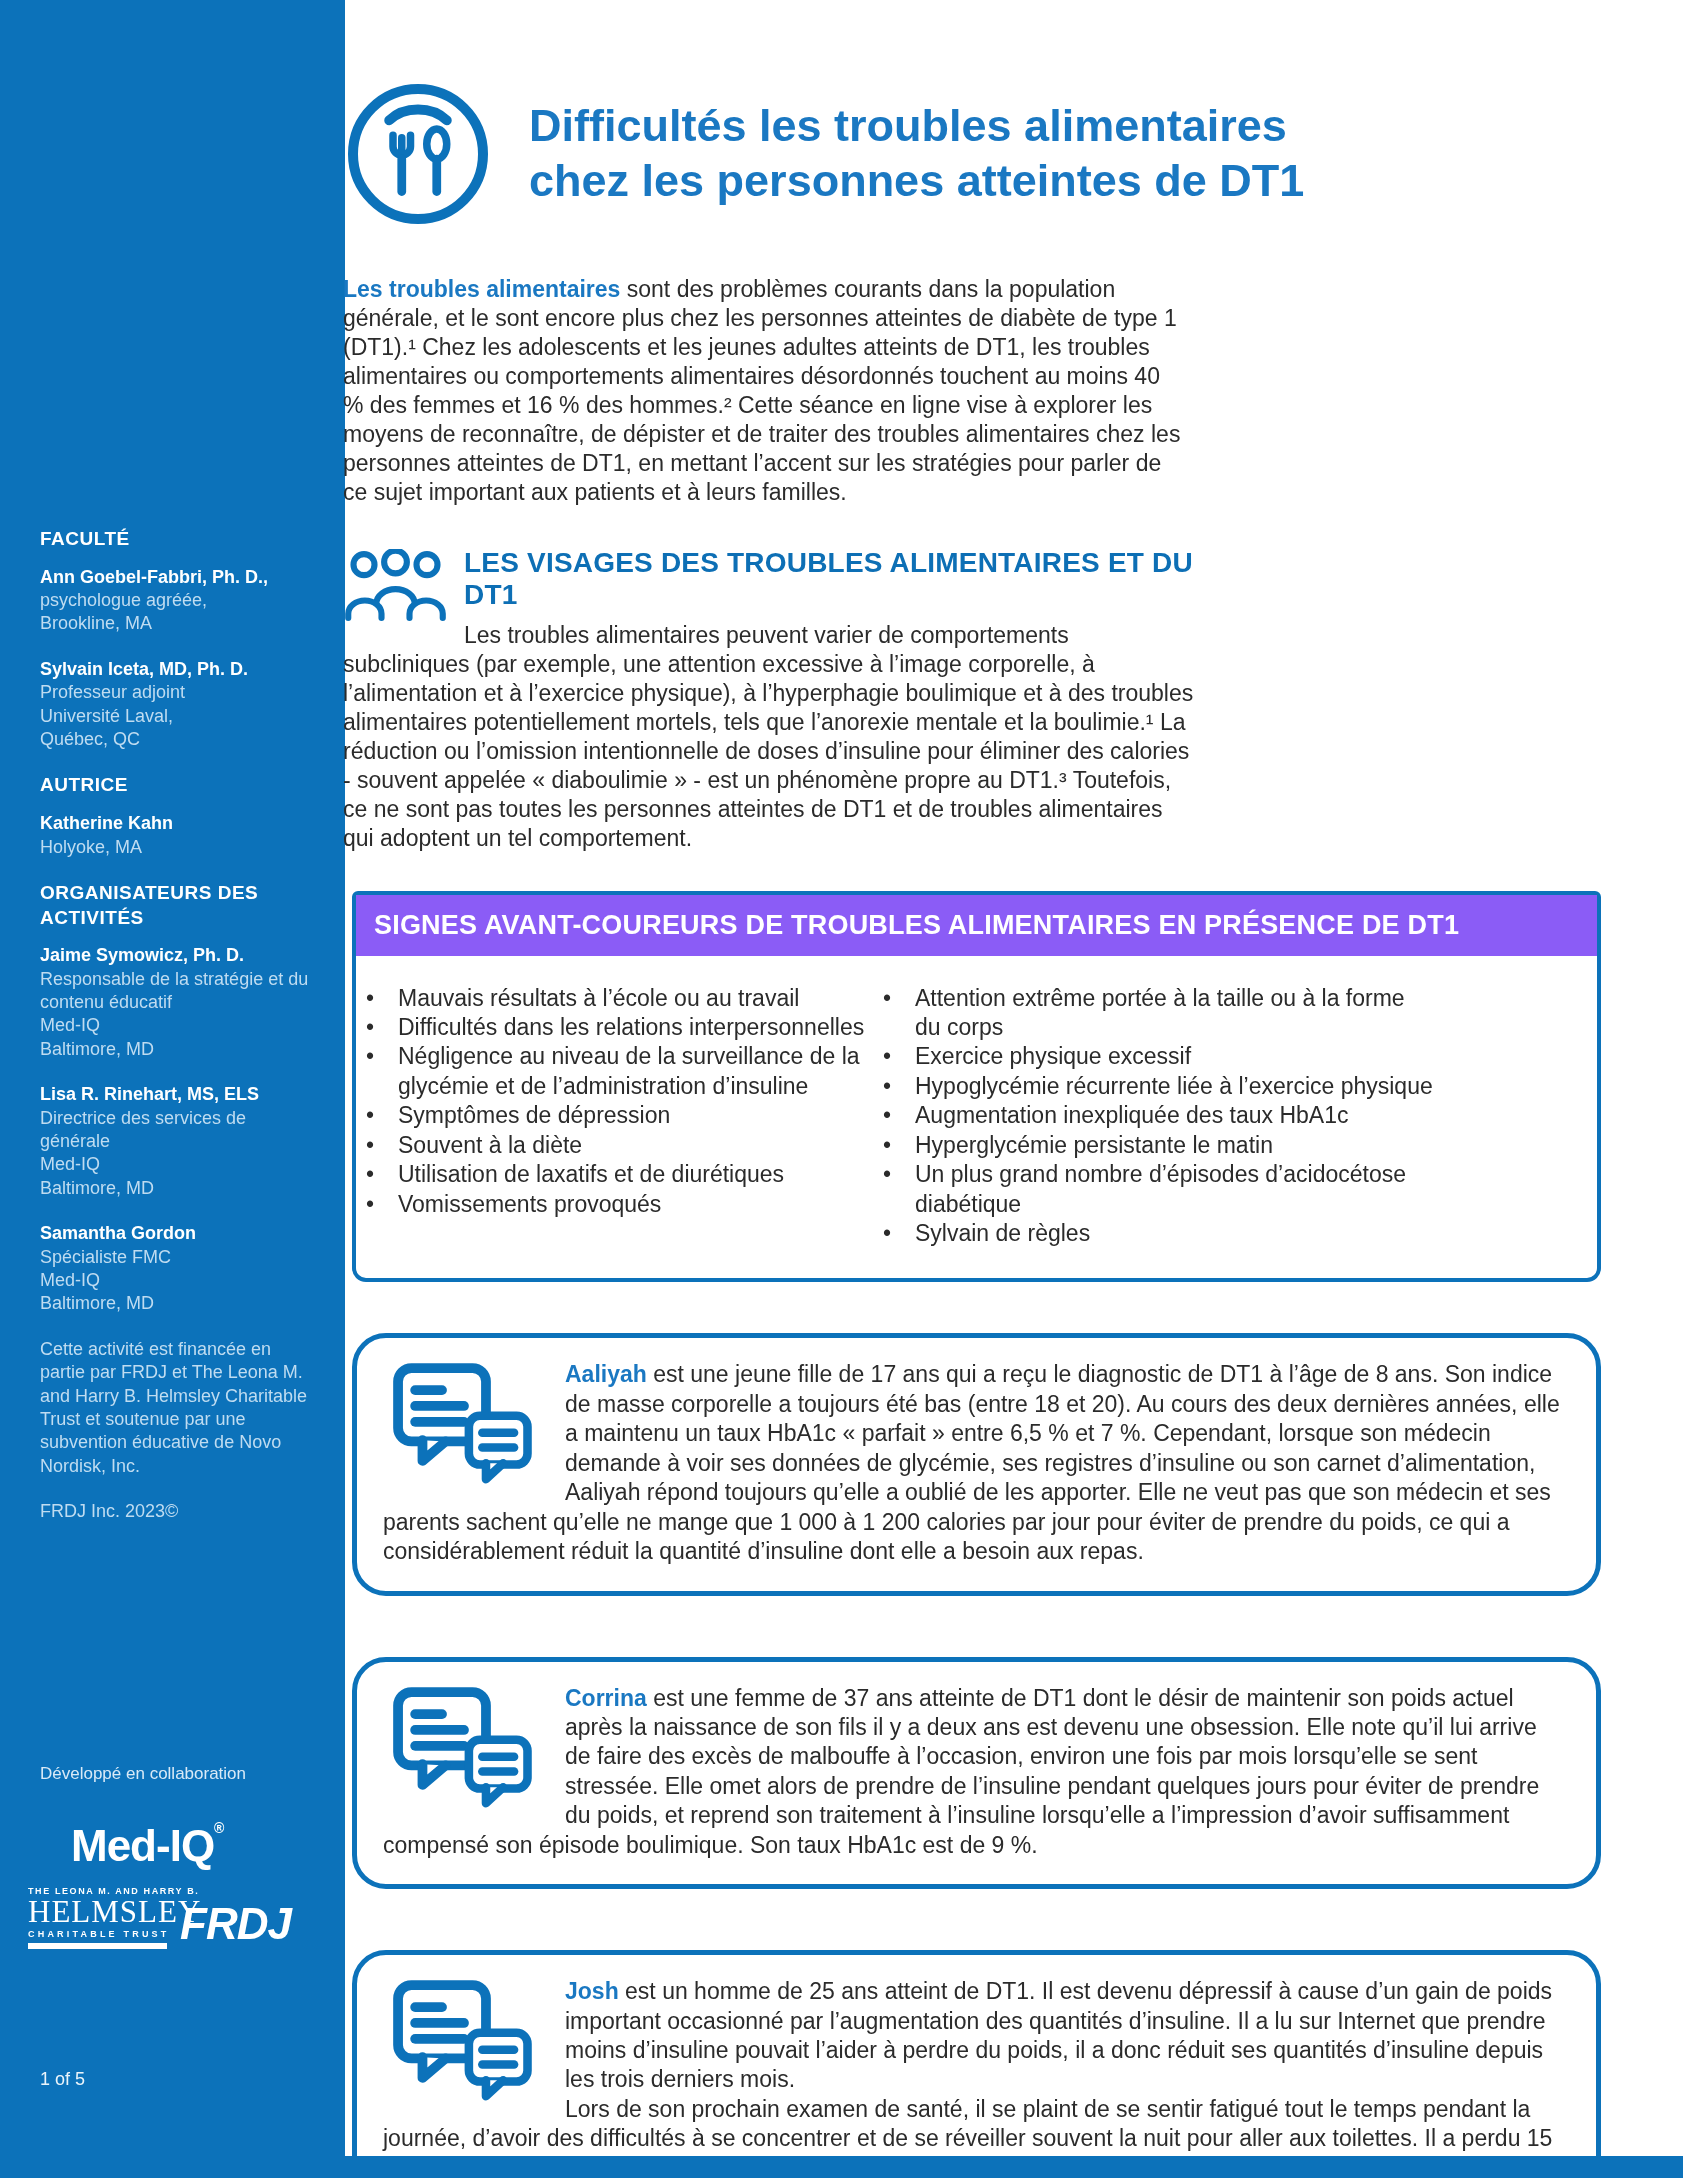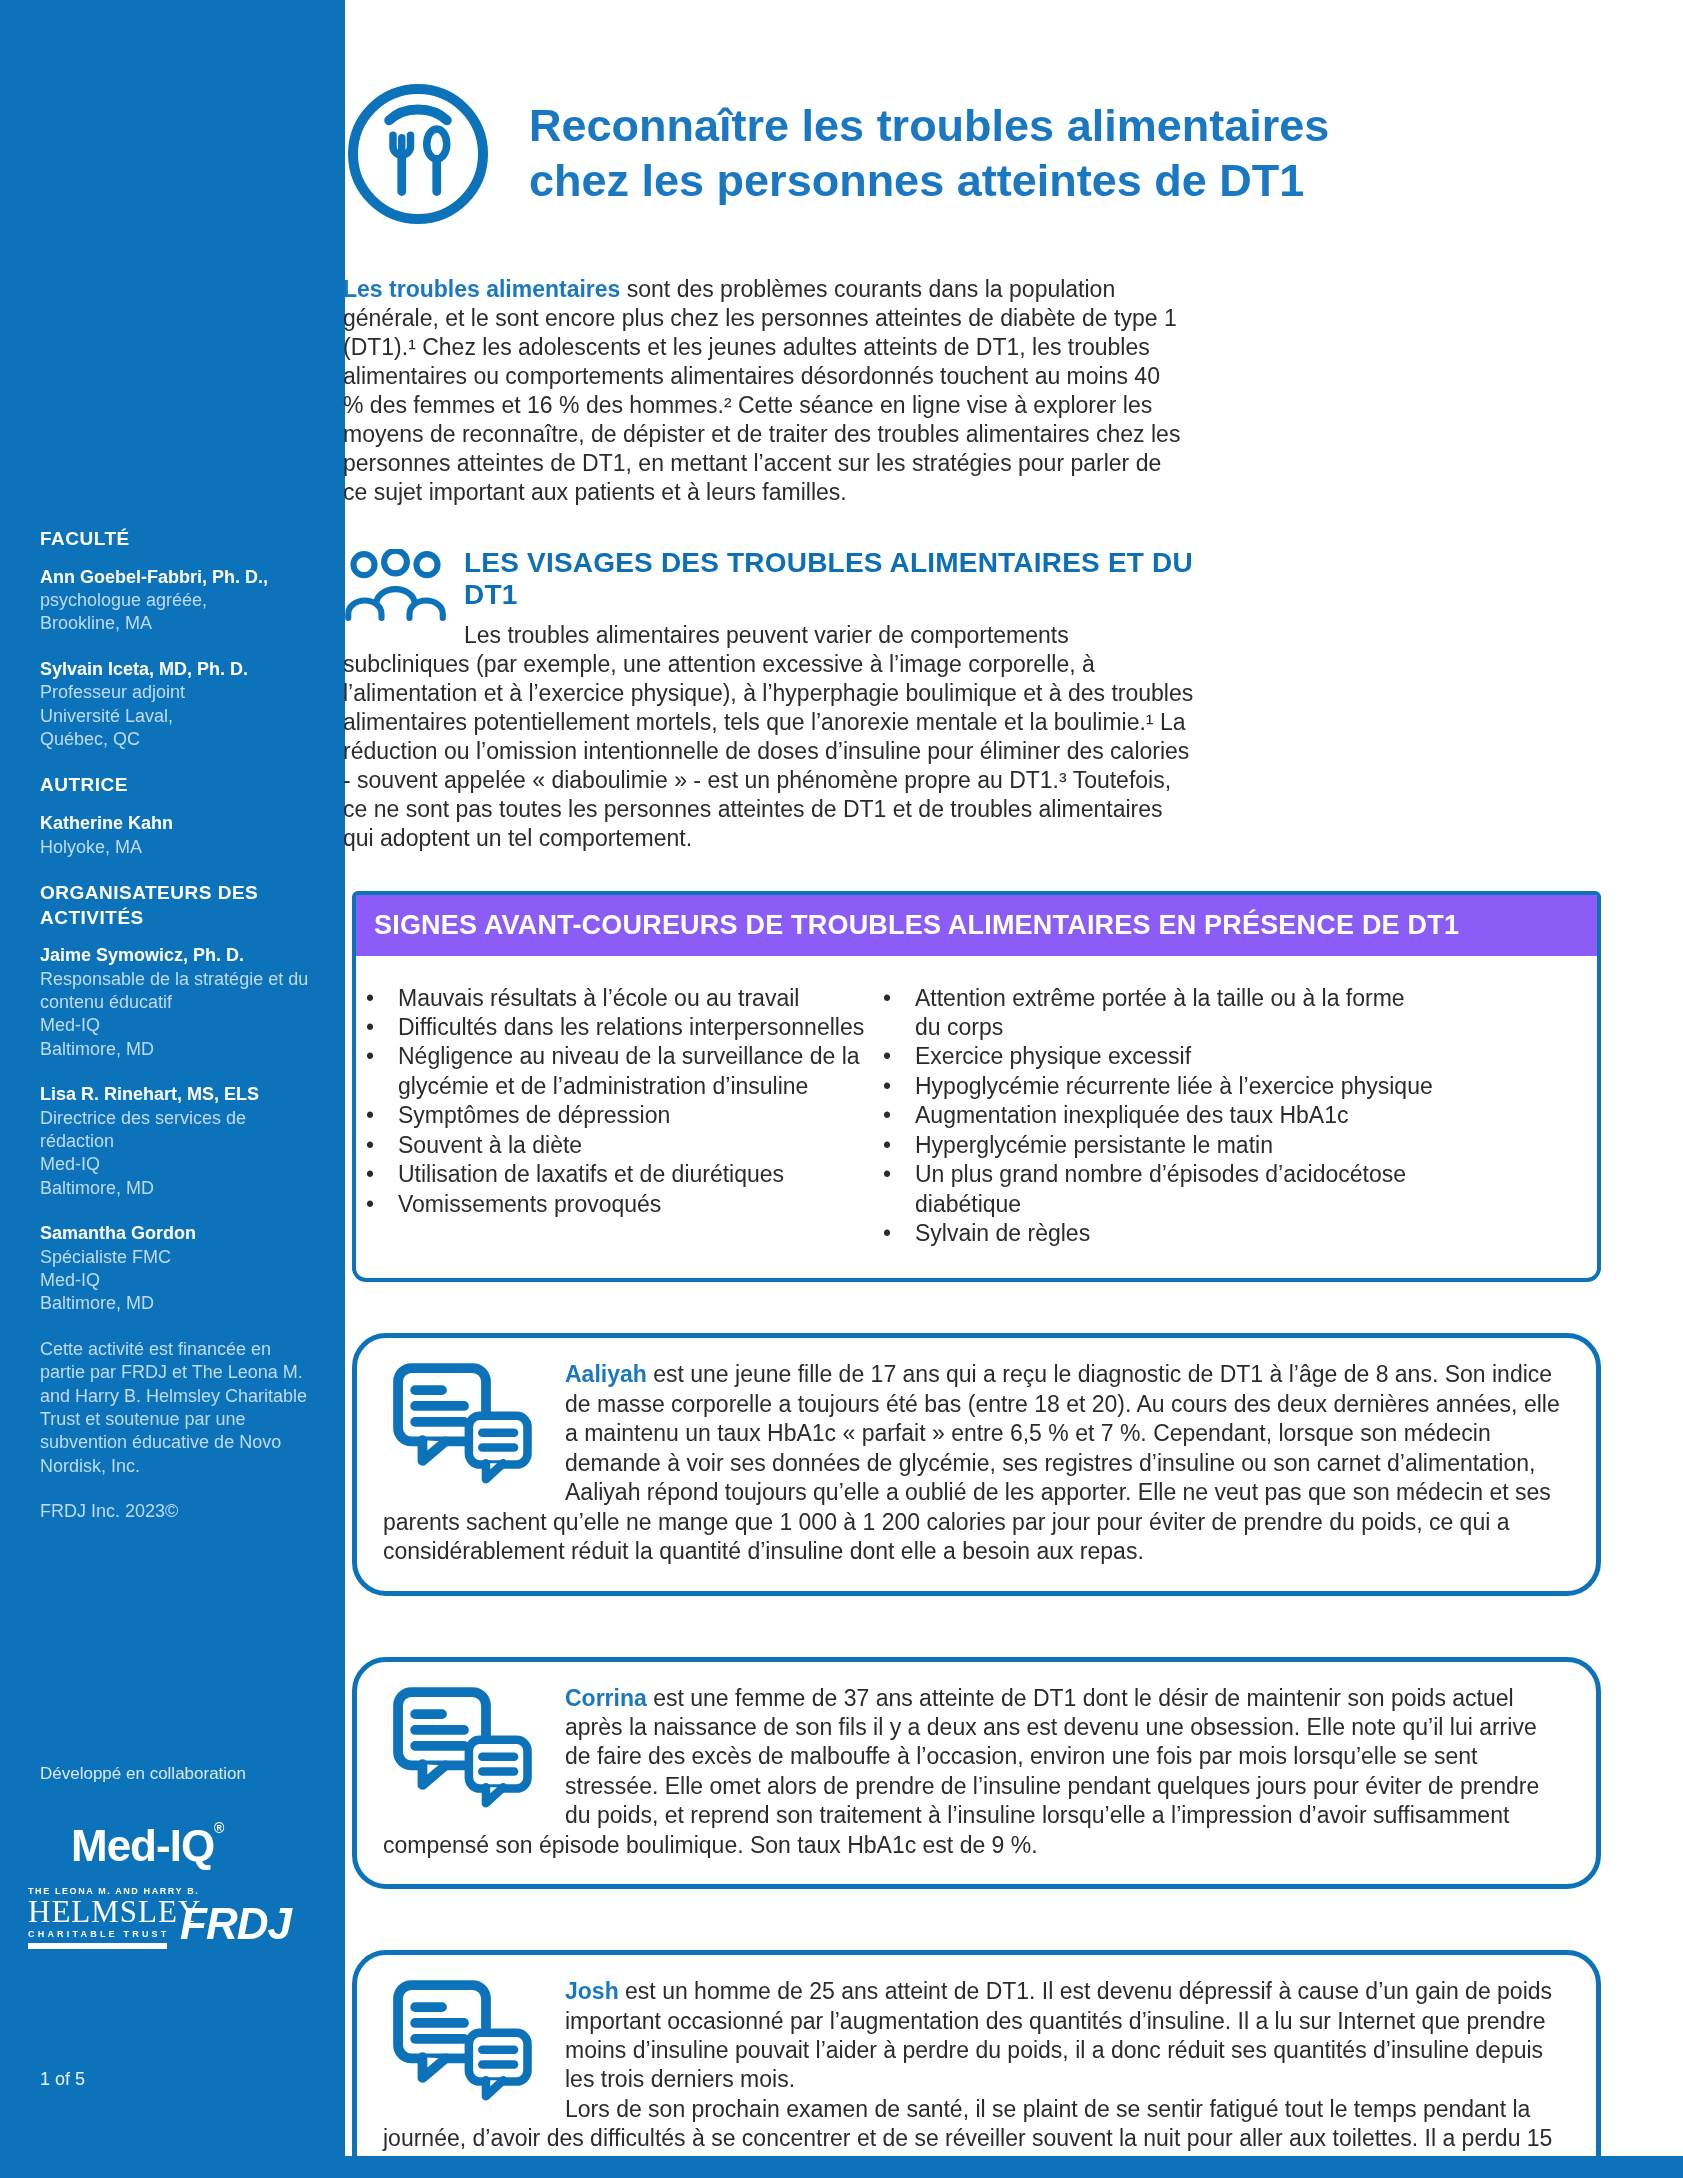--- a/index.html
+++ b/index.html
@@ -97,21 +97,21 @@
 
       <div class="side-header">ORGANISATEURS DES ACTIVITÉS</div>
       <div class="side-entry">
         <div class="name">Jaime Symowicz, Ph. D.</div>
         <div class="detail">Responsable de la stratégie et du contenu éducatif
 Med-IQ
 Baltimore, MD</div>
       </div>
       <div class="side-entry">
         <div class="name">Lisa R. Rinehart, MS, ELS</div>
-        <div class="detail">Directrice des services de rédaction
+        <div class="detail">Directrice des services de générale
 Med-IQ
 Baltimore, MD</div>
       </div>
       <div class="side-entry">
         <div class="name">Samantha Gordon</div>
         <div class="detail">Spécialiste FMC
 Med-IQ
 Baltimore, MD</div>
       </div>
 
@@ -141,21 +141,21 @@
       <svg class="plate-icon" viewBox="0 0 120 120" fill="none" stroke="#0c72ba" stroke-linecap="round" stroke-linejoin="round">
         <circle cx="60" cy="60" r="52" stroke-width="8"></circle>
         <path d="M37 33 a30 24 0 0 1 46 0" stroke-width="8"></path>
         <path d="M40 45 v9 a7 7 0 0 0 14 0 v-9" stroke-width="6"></path>
         <path d="M47 47 v17" stroke-width="6"></path>
         <path d="M47 64 v26" stroke-width="7"></path>
         <ellipse cx="75" cy="52" rx="8" ry="12" stroke-width="6"></ellipse>
         <path d="M75 64 v26" stroke-width="7"></path>
       </svg>
       <h1 class="doc-title">
-        <div>Reconnaître les troubles alimentaires</div>
+        <div>Difficultés les troubles alimentaires</div>
         <div>chez les personnes atteintes de DT1</div>
       </h1>
     </div>
 
     <p class="intro"><span class="lead">Les troubles alimentaires</span><span> sont des problèmes courants dans la population générale, et le sont encore plus chez les personnes atteintes de diabète de type 1 (DT1).¹ Chez les adolescents et les jeunes adultes atteints de DT1, les troubles alimentaires ou comportements alimentaires désordonnés touchent au moins 40 % des femmes et 16 % des hommes.² Cette séance en ligne vise à explorer les moyens de reconnaître, de dépister et de traiter des troubles alimentaires chez les personnes atteintes de DT1, en mettant l’accent sur les stratégies pour parler de ce sujet important aux patients et à leurs familles.</span></p>
 
     <div class="visages">
       <svg class="people-icon" viewBox="0 0 120 84" fill="none" stroke="#0c72ba" stroke-width="7" stroke-linecap="round" stroke-linejoin="round">
         <circle cx="24" cy="17" r="12"></circle>
         <circle cx="60" cy="14" r="13"></circle>

